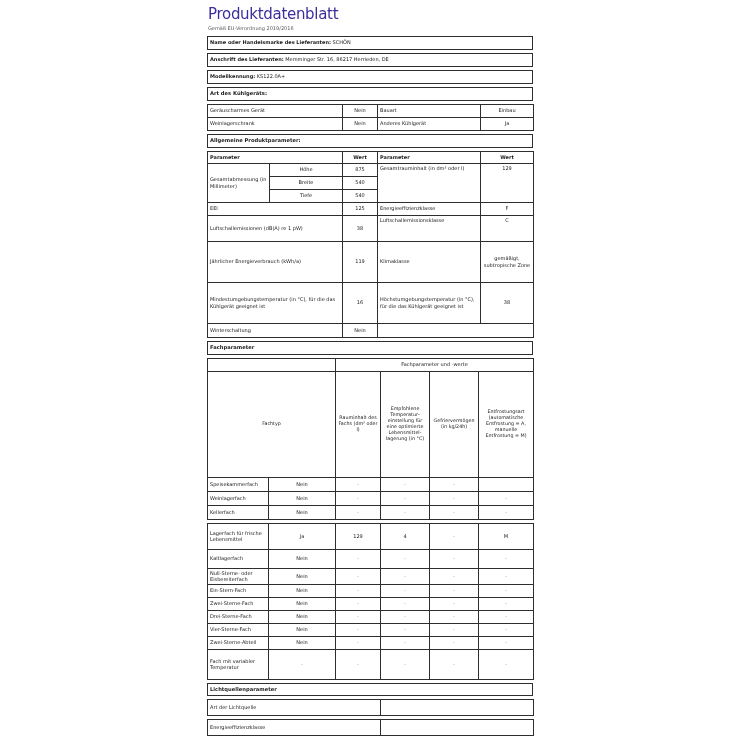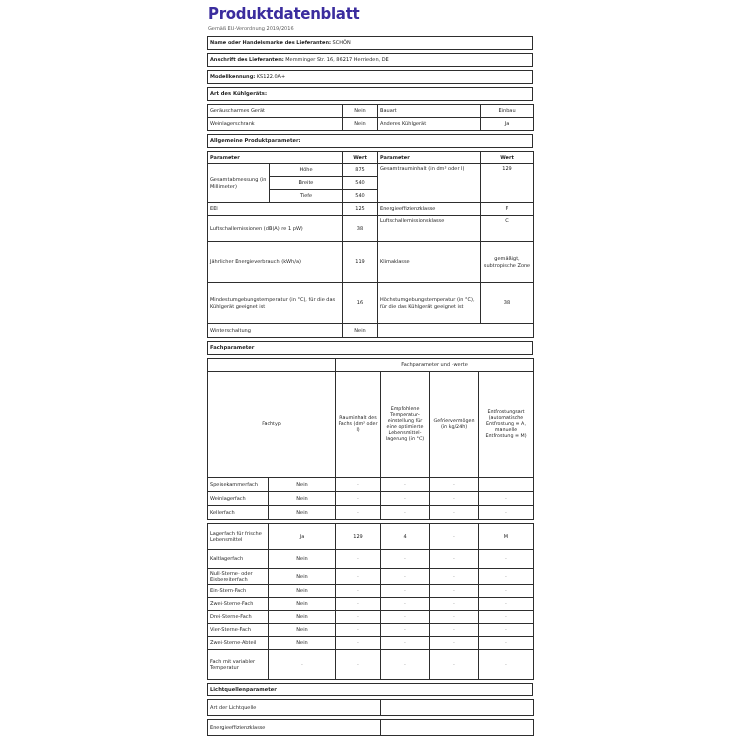--- a/index.html
+++ b/index.html
@@ -1,18 +1,18 @@
 <!DOCTYPE html>
 <html><head>
 <meta charset="utf-8">
 <style>
   html,body{margin:0;padding:0;background:#ffffff;width:736px;height:736px;overflow:hidden;}
   body{font-family:"DejaVu Sans",sans-serif;color:#1c1c1c;-webkit-font-smoothing:antialiased;}
   .sheet{position:absolute;left:207px;top:6px;width:326px;}
-  .doc-title{font-size:15px;font-weight:bold;letter-spacing:-0.3px;line-height:1.1;margin:0 0 2px 1px;}
+  .doc-title{font-size:15px;font-weight:normal;letter-spacing:-0.3px;line-height:1.1;margin:0 0 2px 1px;}
   .doc-subtitle{font-size:5px;color:#5a5a5a;margin:0 0 5px 1px;}
   table{border-collapse:collapse;table-layout:fixed;width:326px;margin:0 0 3px 0;}
   td{border:1px solid #2e2e2e;font-size:5px;line-height:1.25;padding:1px 2px;vertical-align:middle;overflow:hidden;word-wrap:break-word;}
   td.lbl{text-align:left;}
   td.val{text-align:center;}
   td.ctr{text-align:center;}
   td.dash{text-align:center;color:#555;}
   .bold{font-weight:bold;}
   .sec td{font-weight:bold;font-size:5.2px;}
   .idrow td{font-size:5px;}

